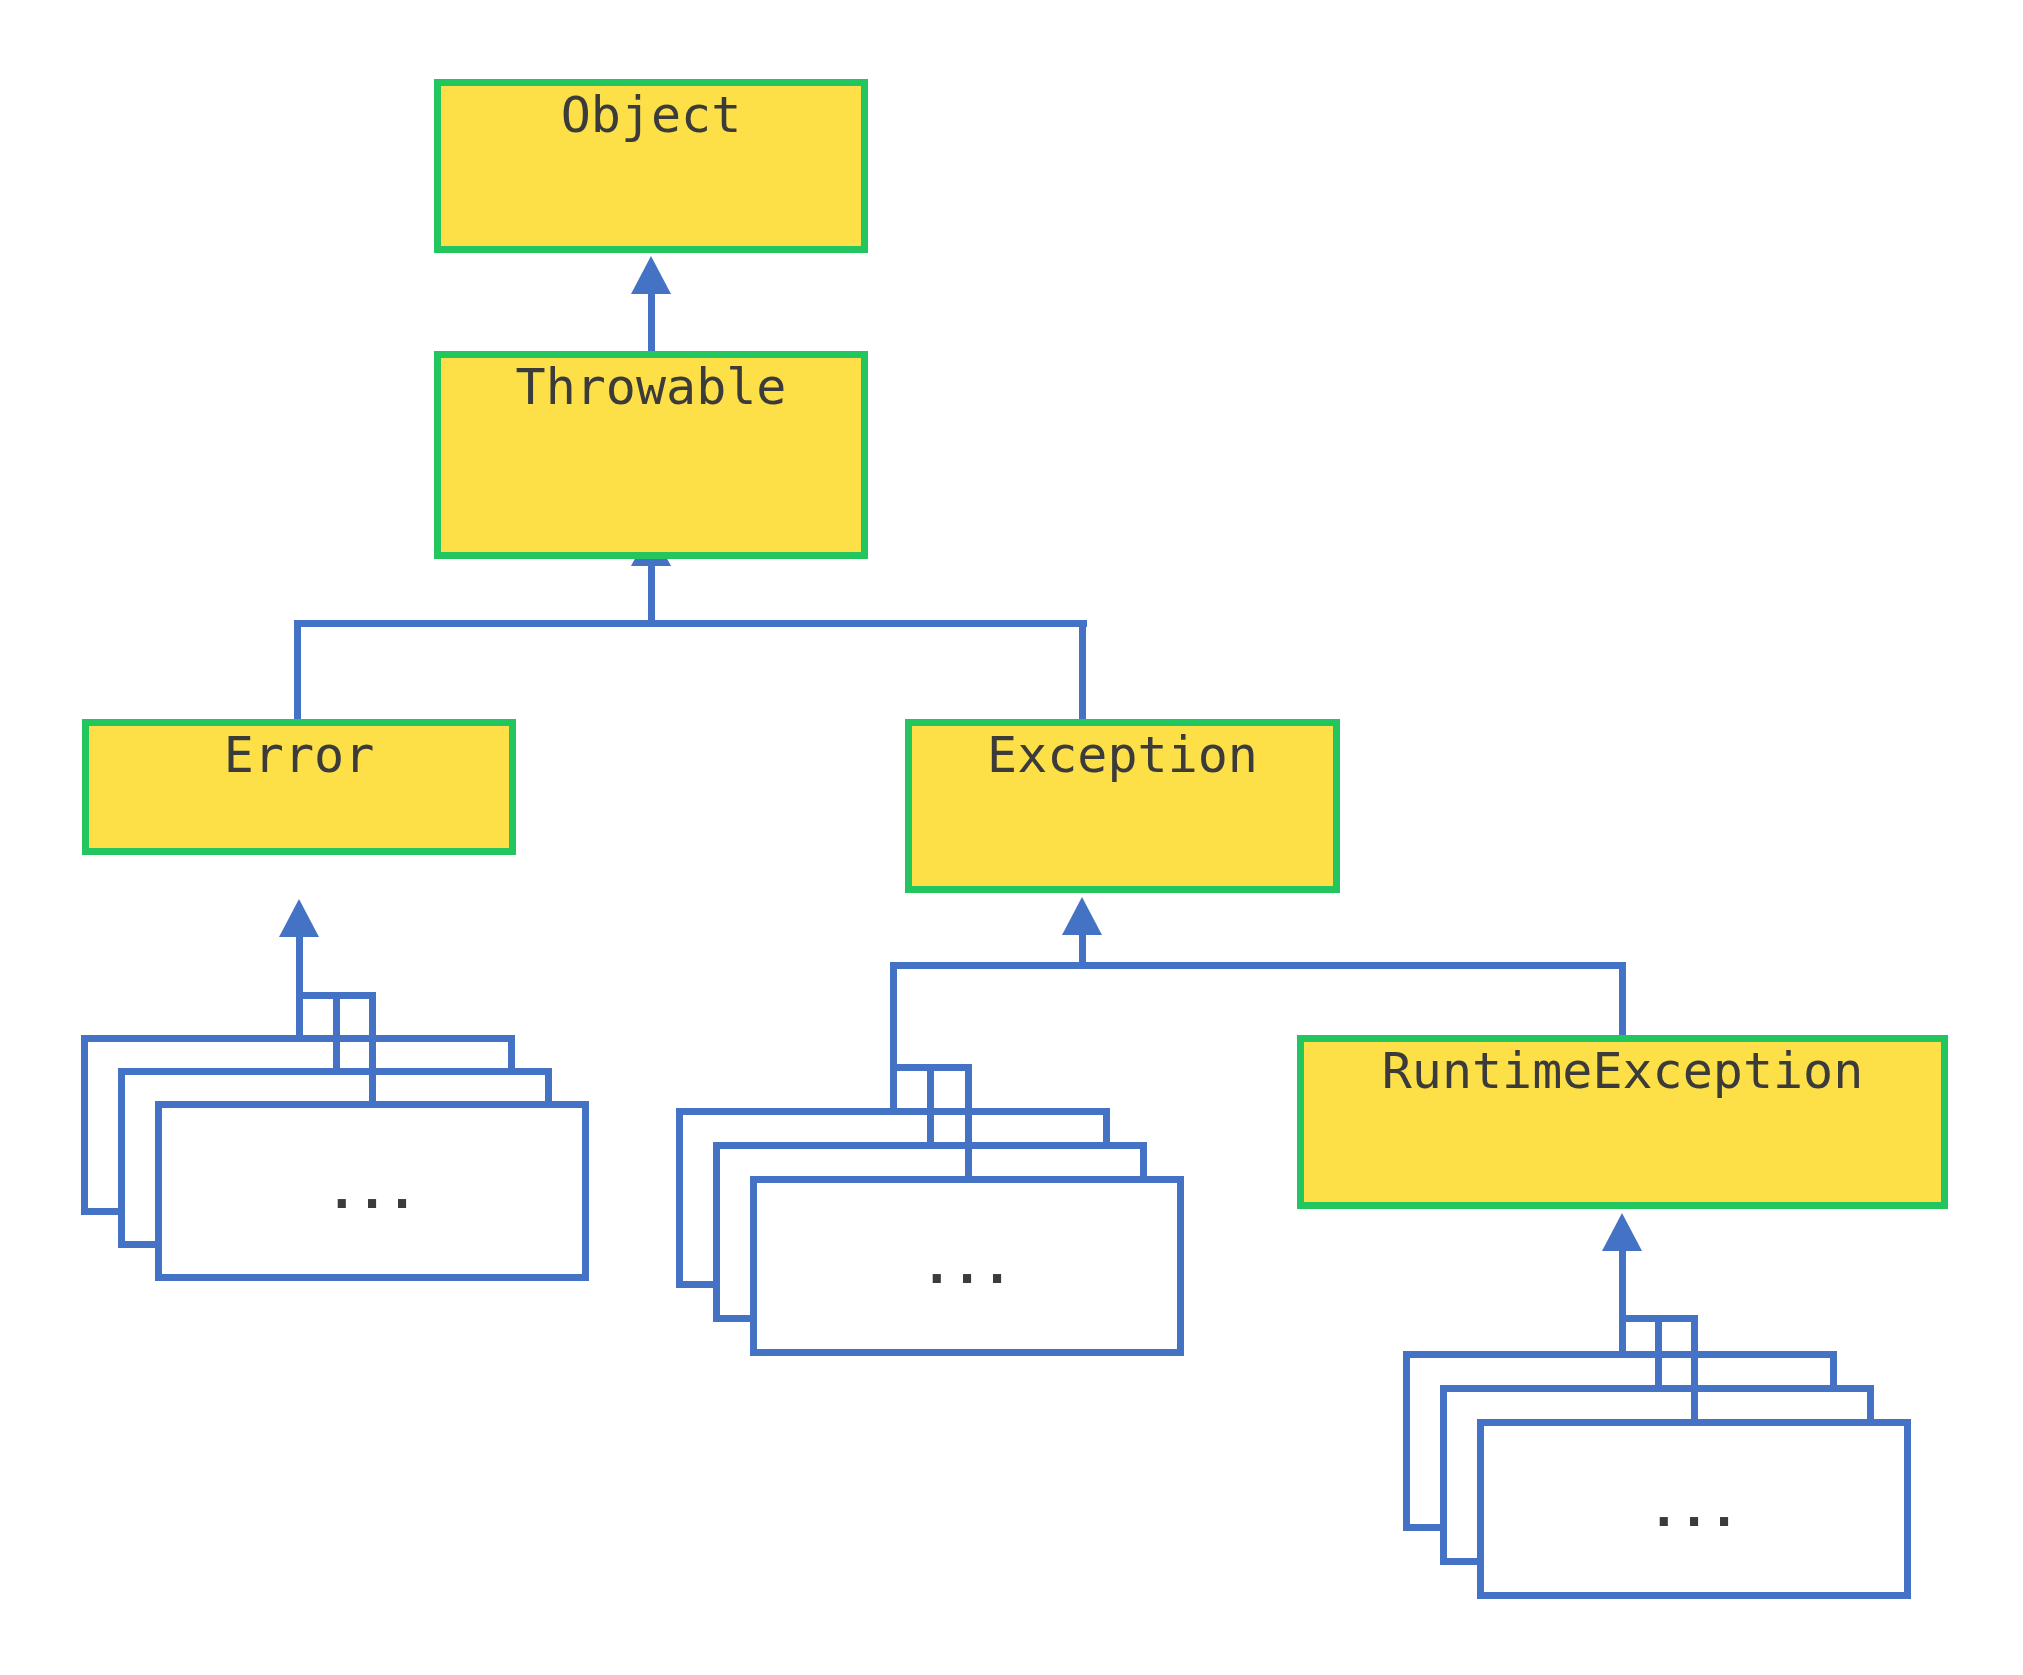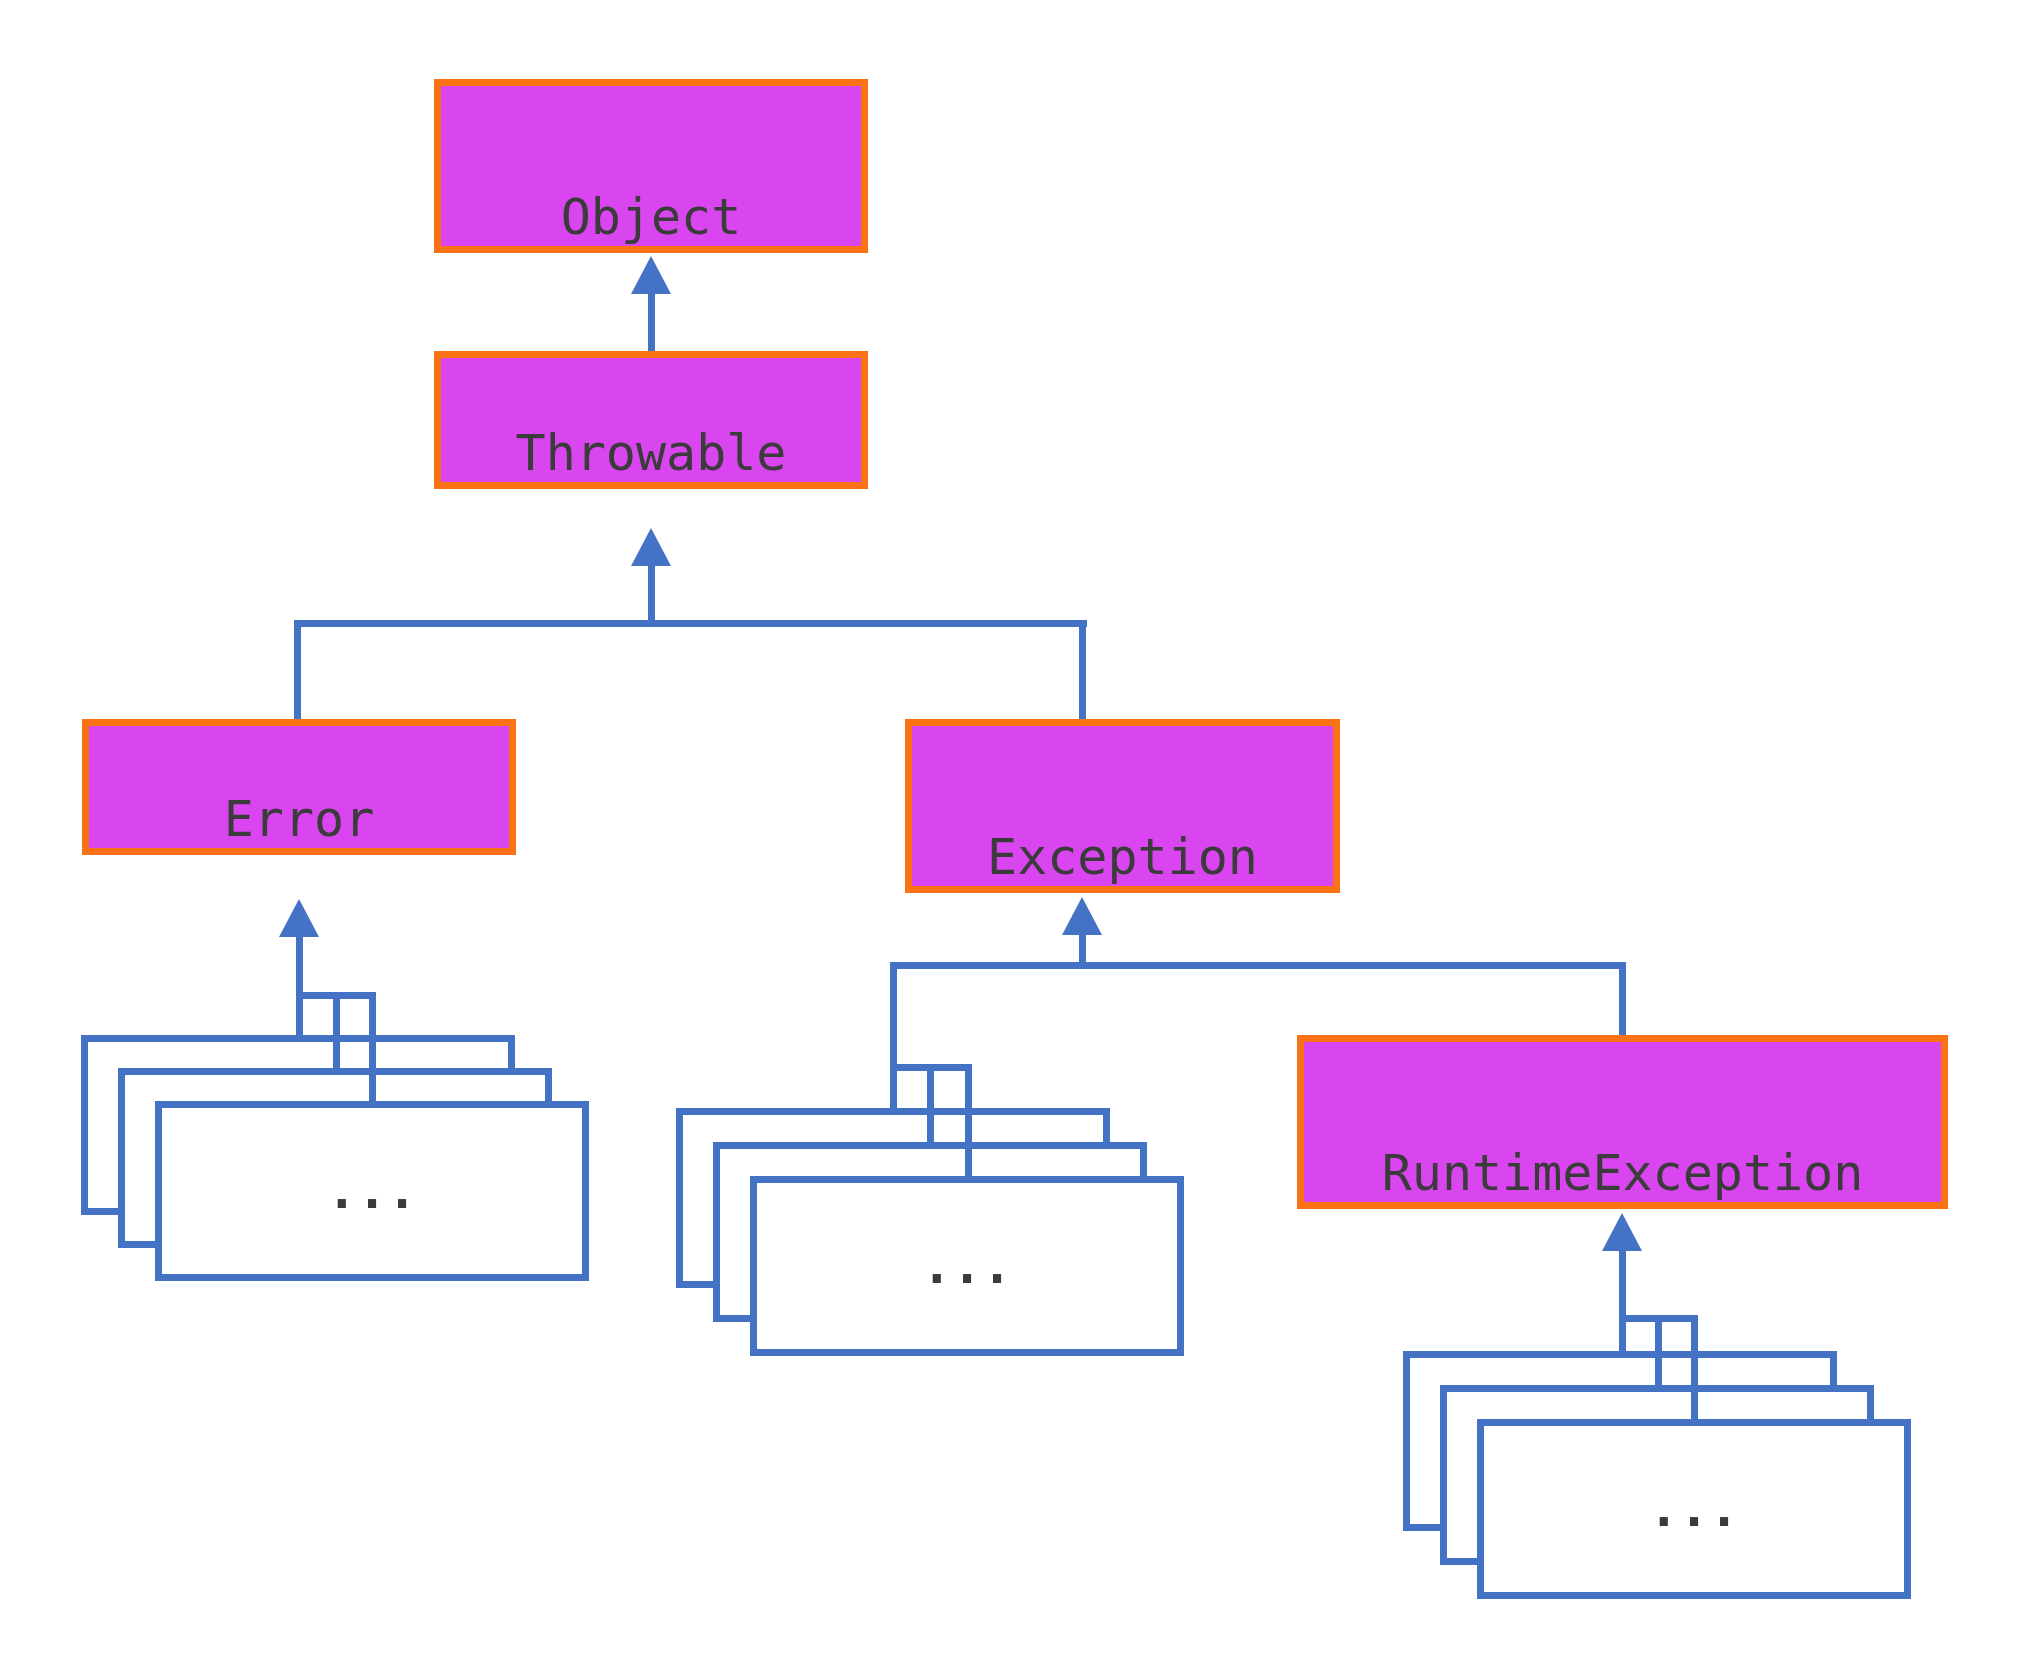--- a/index.html
+++ b/index.html
@@ -7,24 +7,24 @@
     position: relative;
     width: 2023px;
     height: 1675px;
     background: #ffffff;
     font-family: "DejaVu Sans Mono", "Liberation Mono", monospace;
     overflow: hidden;
   }
   .node {
     position: absolute;
     box-sizing: border-box;
-    border: 7px solid #f97316;
-    background: #d946ef;
+    border: 7px solid #22c55e;
+    background: #fde047;
     display: flex;
-    align-items: flex-end;
+    align-items: flex-start;
     justify-content: center;
     color: #3b3b3b;
     font-size: 50px;
     letter-spacing: 0px;
     z-index: 3;
     white-space: nowrap;
   }
   .stack-rect {
     position: absolute;
     box-sizing: border-box;
@@ -105,21 +105,21 @@
   <div class="stack-rect" style="left:1403px; top:1351px;"></div>
   <div class="stack-rect" style="left:1440px; top:1385px;"></div>
   <div class="stack-rect" style="left:1477px; top:1419px;">
     <span>...</span>
   </div>
 
   <div class="node" style="left:434px; top:79px; width:434px; height:174px;">
     <span>Object</span>
   </div>
 
-  <div class="node" style="left:434px; top:351px; width:434px; height:138px;">
+  <div class="node" style="left:434px; top:351px; width:434px; height:208px;">
     <span>Throwable</span>
   </div>
 
   <div class="node" style="left:82px; top:719px; width:434px; height:136px;">
     <span>Error</span>
   </div>
 
   <div class="node" style="left:865px; top:719px; width:435px; height:174px;margin-left:40px;">
     <span>Exception</span>
   </div>

